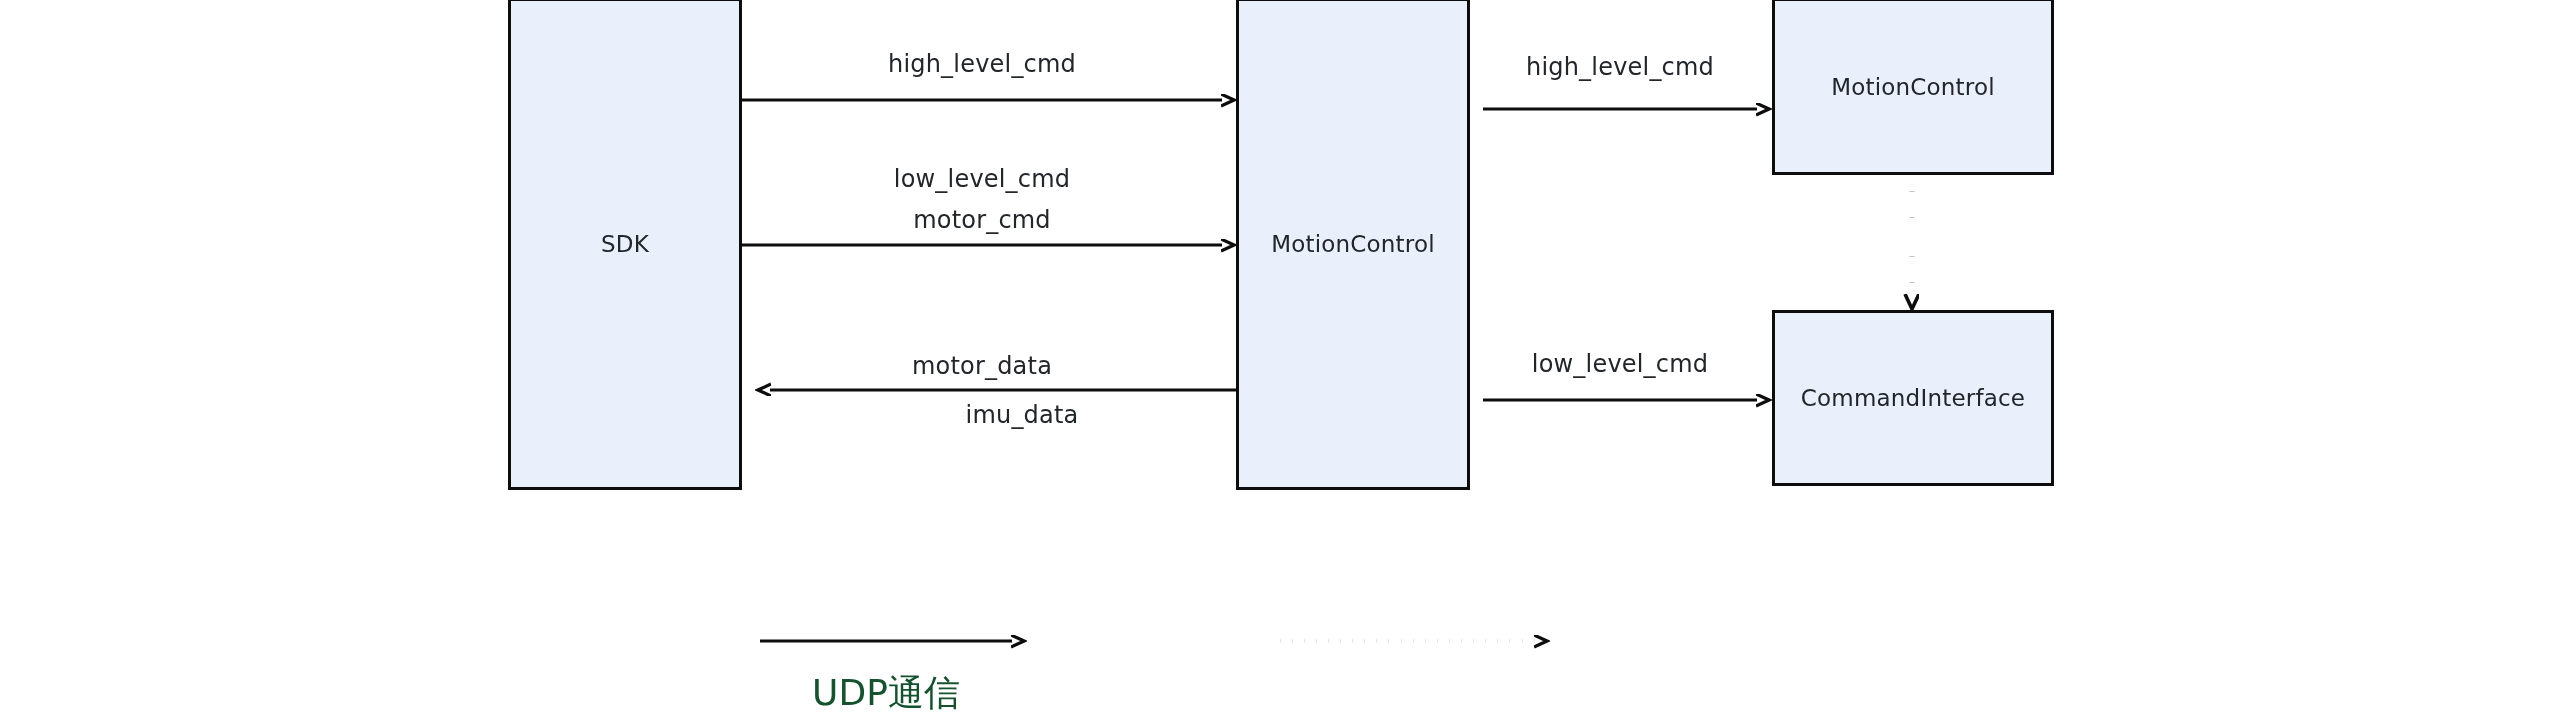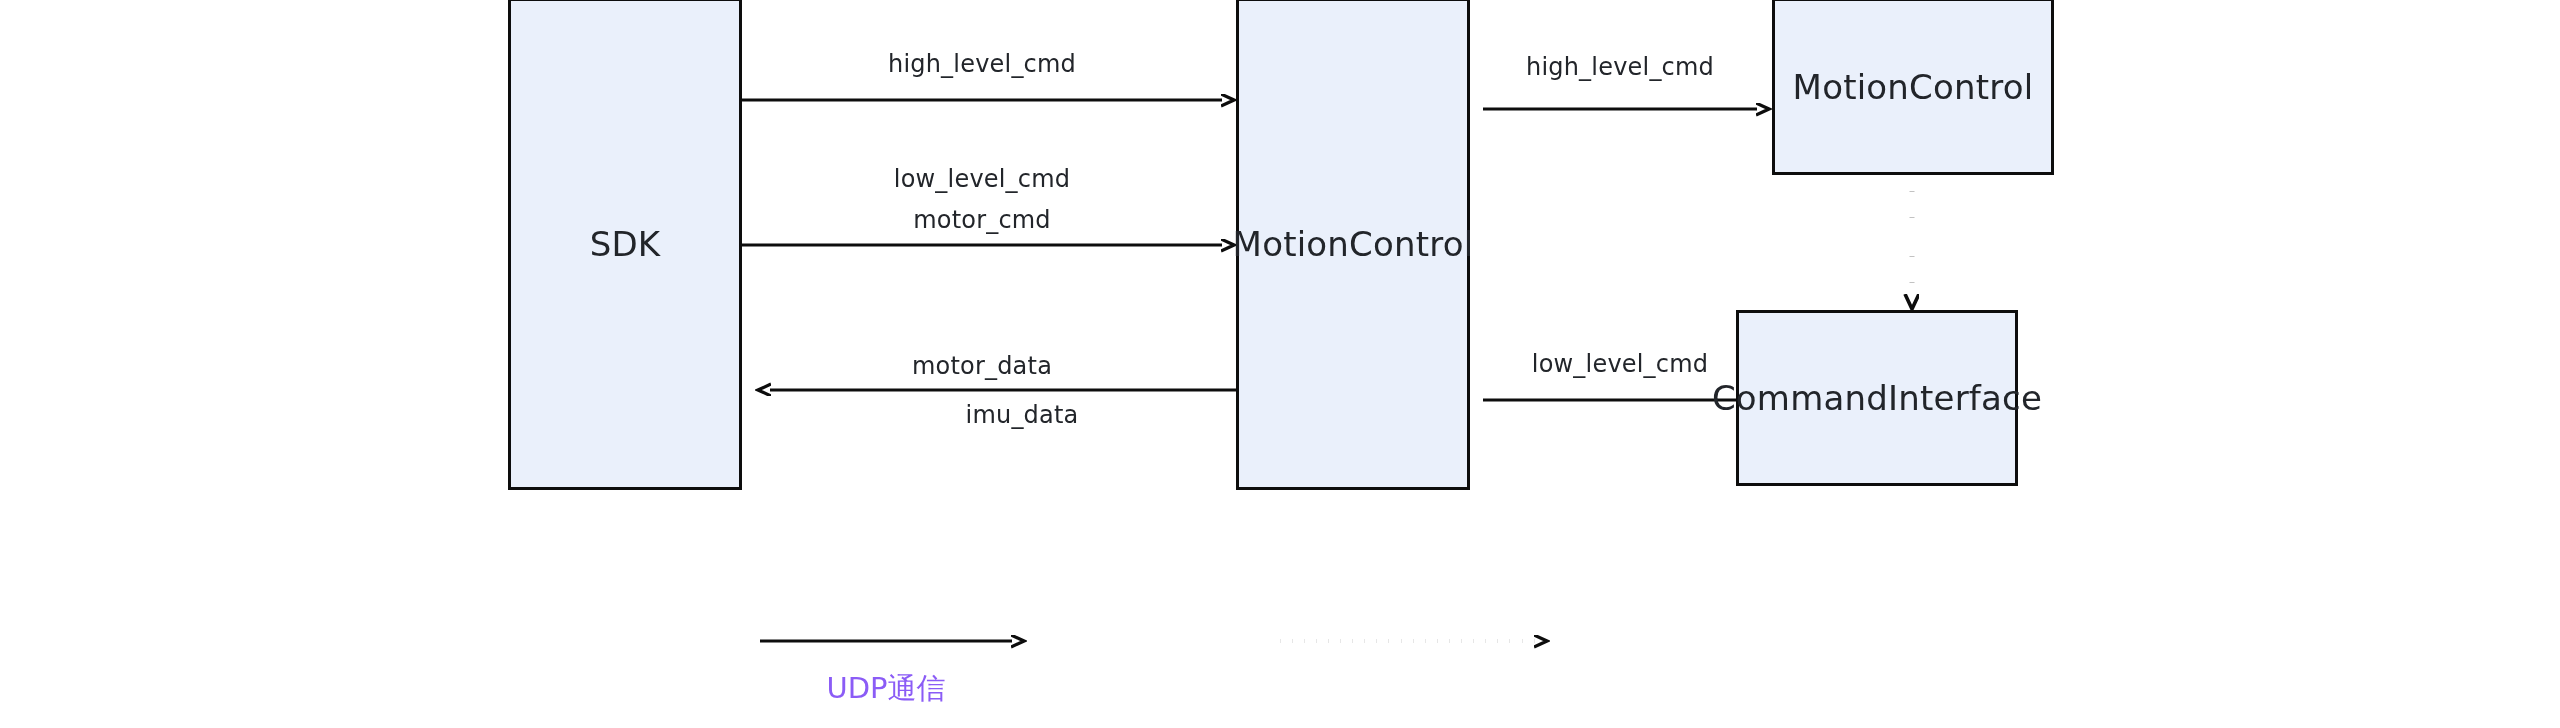--- a/index.html
+++ b/index.html
@@ -24,39 +24,39 @@
   .node-box {
     position: absolute;
     box-sizing: border-box;
     background: #eaf0fb;
     border: 3px solid #0d0d0d;
     display: flex;
     align-items: center;
     justify-content: center;
   }
   .node-label {
-    font-size: 34px;
+    font-size: 23px;
     color: #22252a;
     letter-spacing: 0.2px;
     white-space: nowrap;
     font-family: "DejaVu Sans", "Liberation Sans", sans-serif;
   }
   .edge-label {
     position: absolute;
     font-size: 24px;
     color: #22252a;
     white-space: nowrap;
     text-align: center;
     letter-spacing: 0.2px;
     font-family: "DejaVu Sans", "Liberation Sans", sans-serif;
   }
   .legend-label {
     position: absolute;
-    font-size: 29px;
-    color: #8b5cf6;
+    font-size: 36px;
+    color: #14532d;
     white-space: nowrap;
     text-align: center;
     font-family: "DejaVu Sans", "Liberation Sans", sans-serif;
   }
   svg.edges {
     position: absolute;
     left: 0;
     top: 0;
     width: 2560px;
     height: 728px;
@@ -103,21 +103,21 @@
   </div>
 
   <div class="node-box" style="left:1236px; top:-2px; width:234px; height:492px;">
     <span class="node-label">MotionControl</span>
   </div>
 
   <div class="node-box" style="left:1772px; top:-2px; width:282px; height:177px;">
     <span class="node-label">MotionControl</span>
   </div>
 
-  <div class="node-box" style="left:1736px; top:310px; width:282px; height:176px;">
+  <div class="node-box" style="left:1772px; top:310px; width:282px; height:176px;">
     <span class="node-label">CommandInterface</span>
   </div>
 
   <div class="edge-label" style="left:742px; top:50px; width:480px;">high_level_cmd</div>
 
   <div class="edge-label" style="left:742px; top:165px; width:480px;">low_level_cmd</div>
 
   <div class="edge-label" style="left:742px; top:206px; width:480px;text-align:center;">motor_cmd</div>
 
   <div class="edge-label" style="left:742px; top:340px; width:480px;margin-top:12px;">motor_data</div>

